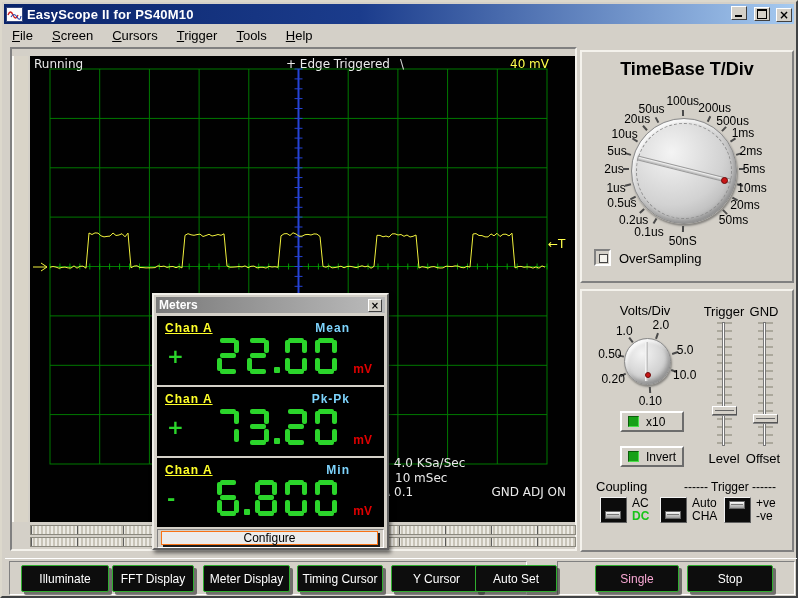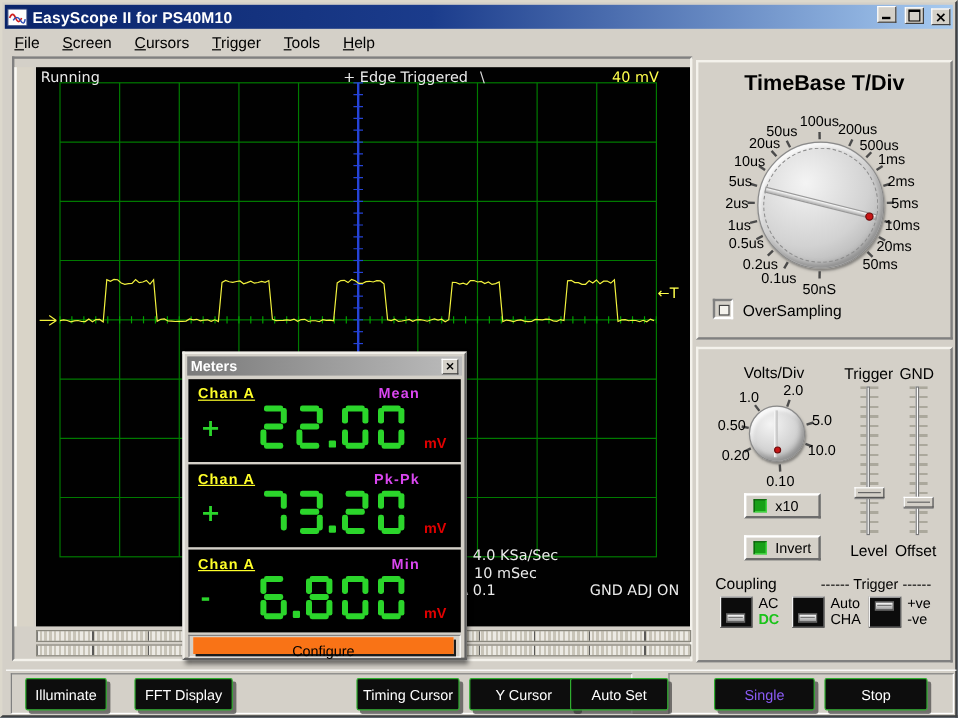--- a/index.html
+++ b/index.html
@@ -85,44 +85,44 @@
   .sw-labels .green{color:#19c319;font-weight:bold;}
 
   
   .dialog{position:absolute;left:150px;top:291px;width:237px;height:257px;background:#d4d0c8;border:2px solid;border-color:#f0eee8 #606060 #606060 #f0eee8;box-shadow:2px 3px 4px rgba(0,0,0,.55);z-index:20;box-sizing:border-box;}
   .dlg-title{position:absolute;left:2px;top:2px;right:2px;height:16px;background:linear-gradient(90deg,#7a7a7a,#bcbcbc);color:#fff;font-weight:bold;font-size:12px;display:flex;align-items:center;padding:0 3px;box-sizing:border-box;}
   .dlg-title .t{flex:1;}
   .dlg-close{width:14px;height:13px;background:#d4d0c8;border:1px solid;border-color:#fff #404040 #404040 #fff;font-size:10px;font-weight:bold;line-height:9px;padding:0;font-family:"DejaVu Sans",sans-serif;}
   .meter-row{position:absolute;left:3px;width:227px;height:69px;background:#000;}
   .mr0{top:21px;} .mr1{top:92px;} .mr2{top:163px;}
   .m-chan{position:absolute;left:8px;top:5px;color:#ffff29;font-weight:bold;font-size:12px;letter-spacing:1px;text-decoration:underline;}
-  .m-meas{position:absolute;right:34px;top:5px;color:#d946ef;font-weight:bold;font-size:12px;letter-spacing:1px;}
+  .m-meas{position:absolute;right:34px;top:5px;color:#7dd3fc;font-weight:bold;font-size:12px;letter-spacing:1px;}
   .m-sign{position:absolute;left:10px;top:28px;color:#2bd52b;font-size:20px;font-weight:bold;font-family:"DejaVu Sans",sans-serif;}
   .m-seg{position:absolute;left:56px;top:22px;display:flex;align-items:flex-end;}
   .m-unit{position:absolute;right:12px;bottom:9px;color:#e00000;font-weight:bold;font-size:12px;}
   .d7{position:relative;display:inline-block;width:22px;height:36px;margin:0 4px;}
   .d7 i{position:absolute;border-radius:2px;background:transparent;}
   .d7 i.on{background:#2bd52b;}
   .sa{left:3px;top:0;width:16px;height:5px;}
   .sb{right:0;top:2px;width:5px;height:13px;}
   .sc{right:0;top:20px;width:5px;height:13px;}
   .sd{left:3px;bottom:0;width:16px;height:5px;}
   .se{left:0;top:20px;width:5px;height:13px;}
   .sf{left:0;top:2px;width:5px;height:13px;}
   .sg{left:3px;top:15px;width:16px;height:5px;}
   .dp{display:inline-block;width:6px;height:6px;background:#2bd52b;border-radius:1px;margin:0 1px 1px 1px;}
   .cfg-well{position:absolute;left:3px;right:3px;top:234px;height:19px;border:1px solid;border-color:#808080 #fff #fff #808080;box-sizing:border-box;}
-  .cfg-btn{position:absolute;left:3px;right:5px;top:1px;height:14px;background:#ececec;border:7px solid #f97316;box-shadow:2px 2px 0 #1c1c1c;font-size:12px;line-height:11px;padding:0;font-family:"Liberation Sans",sans-serif;}
+  .cfg-btn{position:absolute;left:3px;right:5px;top:1px;height:14px;background:#ececec;border:1px solid #f97316;box-shadow:2px 2px 0 #1c1c1c;font-size:12px;line-height:11px;padding:0;font-family:"Liberation Sans",sans-serif;}
 
   
   .toolbar{position:absolute;left:3px;top:556px;width:792px;height:39px;border-top:1px solid #fff;}
   .tool-well{position:absolute;top:2px;height:34px;border:1px solid;border-color:#808080 #fff #fff #808080;box-sizing:border-box;}
   .w1{left:4px;width:518px;} .w2{left:552px;width:238px;}
   .tb-btn{position:absolute;top:6px;height:27px;background:#0d0d0d;border:1px solid #2fae2f;border-radius:2px;color:#fff;font-size:12px;box-shadow:3px 3px 0 rgba(45,45,45,.6);padding:0;font-family:"Liberation Sans",sans-serif;}
-  .tb-btn.disabled{color:#8b5cf6;}
+  .tb-btn.disabled{color:#f9a8d4;}
 </style>
 </head>
 <body>
 
 <div id="window">
 
   <div class="titlebar">
     <span class="app-icon">
       <svg viewBox="0 0 17 15" width="17" height="15">
           <rect x="0.5" y="0.5" width="16" height="14" fill="#fdfdfd" stroke="#35477c"></rect>
@@ -550,22 +550,23 @@
       <span class="m-unit">mV</span>
     </div>
     <div class="cfg-well">
       <button class="cfg-btn">Configure</button>
     </div>
   </div>
 
   <div class="toolbar">
     <div class="tool-well w1"></div>
     <div class="tool-well w2"></div>
-    <button class="tb-btn" style="left:16px;width:68px">Illuminate</button>
+    <button class="tb-btn" style="left:16px;width:88px">Illuminate</button>
     <button class="tb-btn" style="left:107px;width:82px">FFT Display</button>
+    <button class="tb-btn" style="left:198px;width:87px">Meter Display</button>
     <button class="tb-btn" style="left:292px;width:86px">Timing Cursor</button>
     <button class="tb-btn" style="left:386px;width:91px">Y Cursor</button>
     <button class="tb-btn" style="left:470px;width:82px">Auto Set</button>
     <button class="tb-btn disabled" style="left:590px;width:84px">Single</button>
     <button class="tb-btn" style="left:682px;width:86px">Stop</button>
   </div>
 
 </div>
 
 </body></html>

